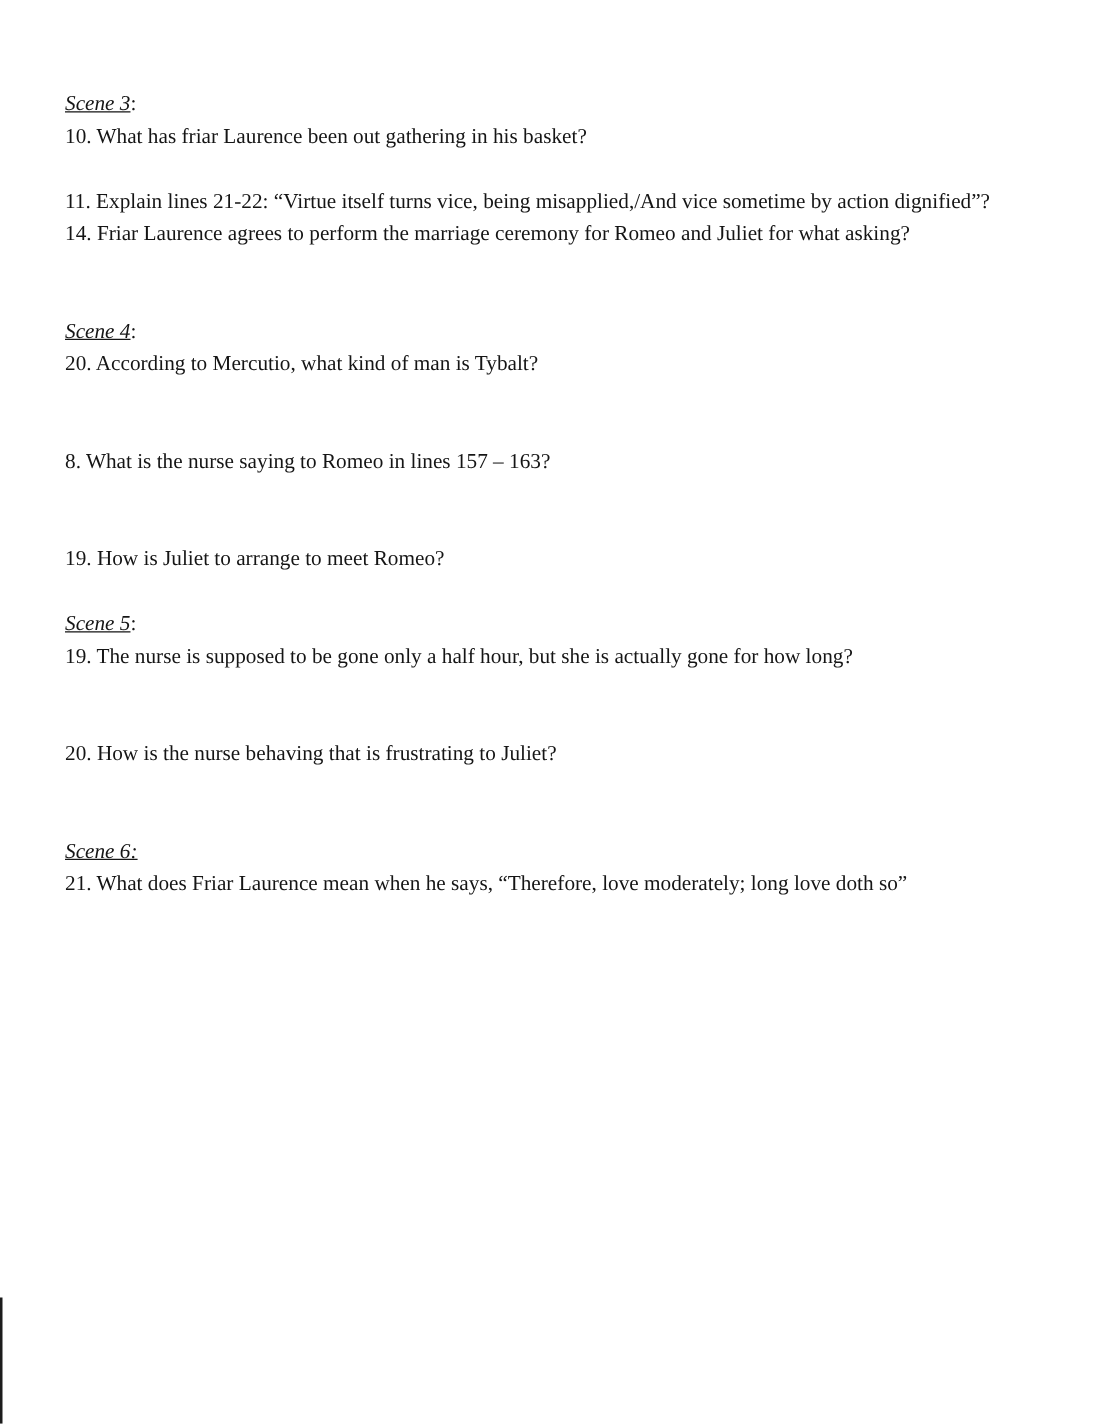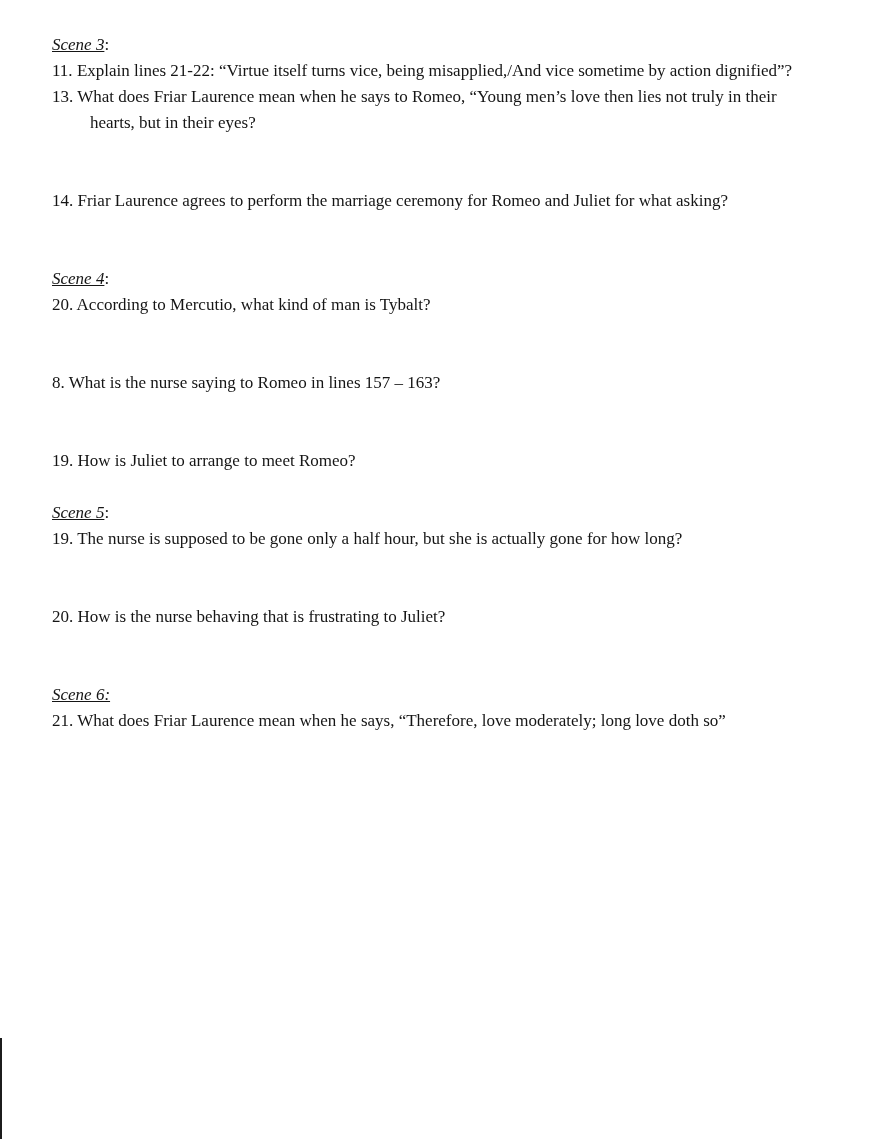--- a/index.html
+++ b/index.html
@@ -14,21 +14,21 @@
     overflow: hidden;
     font-family: "Liberation Serif", serif;
     font-size: 17px;
     line-height: 26px;
     color: #151515;
   }
   .page {
     box-sizing: border-box;
     width: 880px;
     height: 1139px;
-    padding: 32px 62px 30px 52px;
+    padding: 70px 62px 30px 52px;
   }
   .heading {
     margin: 0;
   }
   .heading .hl {
     font-style: italic;
     text-decoration: underline;
   }
   .question {
     padding-left: 38px;
@@ -50,31 +50,31 @@
     background: #1c1c1c;
   }
 </style>
 </head>
 <body>
 
 <div class="page">
 
   <div class="heading mb-0"><span class="hl">Scene 3</span><span>:</span></div>
 
+  <div class="question mb-1">
+    <span class="qnum">10.</span>
+    <span class="qtext">What has friar Laurence been out gathering in his basket?</span>
+  </div>
 
   <div class="question mb-3">
     <span class="qnum">11.</span>
     <span class="qtext">Explain lines 21-22: “Virtue itself turns vice, being misapplied,/And vice sometime by action dignified”?</span>
   </div>
 
 
-  <div class="question mb-2">
-    <span class="qnum">13.</span>
-    <span class="qtext">What does Friar Laurence mean when he says to Romeo, “Young men’s love then lies not truly in their hearts, but in their eyes?</span>
-  </div>
 
   <div class="question mb-2">
     <span class="qnum">14.</span>
     <span class="qtext">Friar Laurence agrees to perform the marriage ceremony for Romeo and Juliet for what asking?</span>
   </div>
 
   <div class="heading mb-0"><span class="hl">Scene 4</span><span>:</span></div>
 
 
   <div class="question mb-2">

